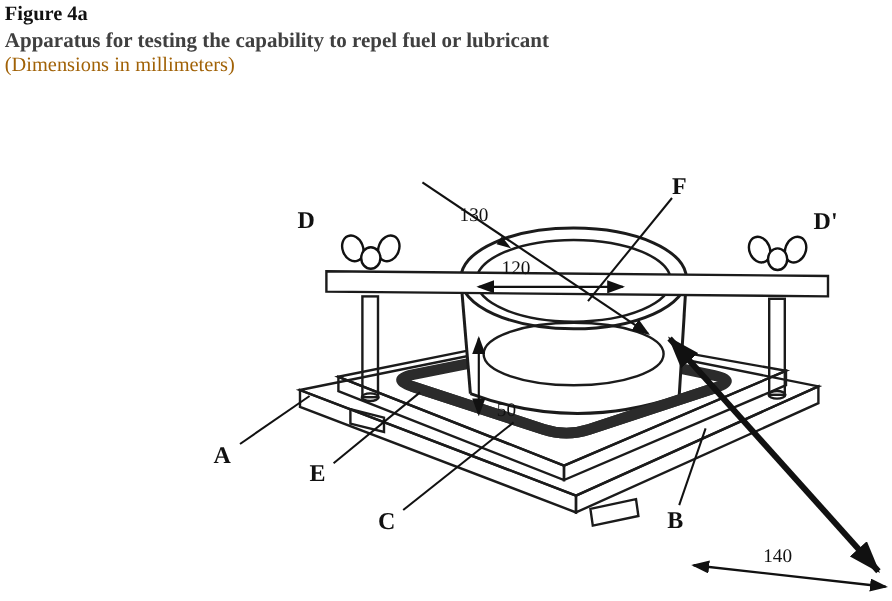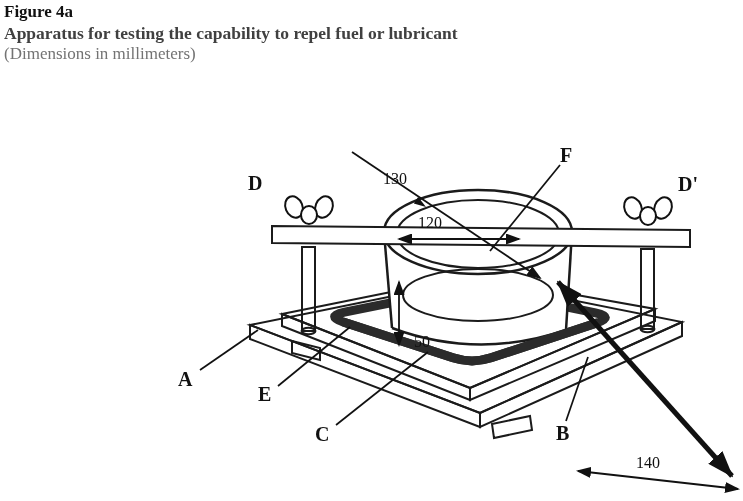--- a/index.html
+++ b/index.html
@@ -3,21 +3,21 @@
 <meta charset="utf-8">
 <style>
   html,body{margin:0;padding:0;background:#fff;}
   .page{
     position:relative;width:743px;height:501px;background:#ffffff;
     font-family:"Liberation Serif",serif;overflow:hidden;
   }
   .header{position:absolute;top:2px;left:4px;z-index:2;}
   .fig-label{font-size:17px;font-weight:700;line-height:1.22;color:#111;}
   .fig-title{font-size:17.5px;font-weight:700;line-height:1.22;color:#404040;}
-  .fig-subtitle{font-size:17px;font-weight:400;line-height:1.22;color:#737373;}
+  .fig-subtitle{font-size:17px;font-weight:400;line-height:1.22;color:#a16207;}
   svg.diagram{position:absolute;left:0;top:0;}
   .part-label{font-family:"Liberation Serif",serif;font-size:20px;font-weight:700;fill:#111;}
   .dim-label{font-family:"Liberation Serif",serif;font-size:16px;font-weight:400;fill:#111;}
   .ln{stroke:#1b1b1b;fill:none;}
 </style>
 </head>
 <body>
 
 <div class="page">
 

